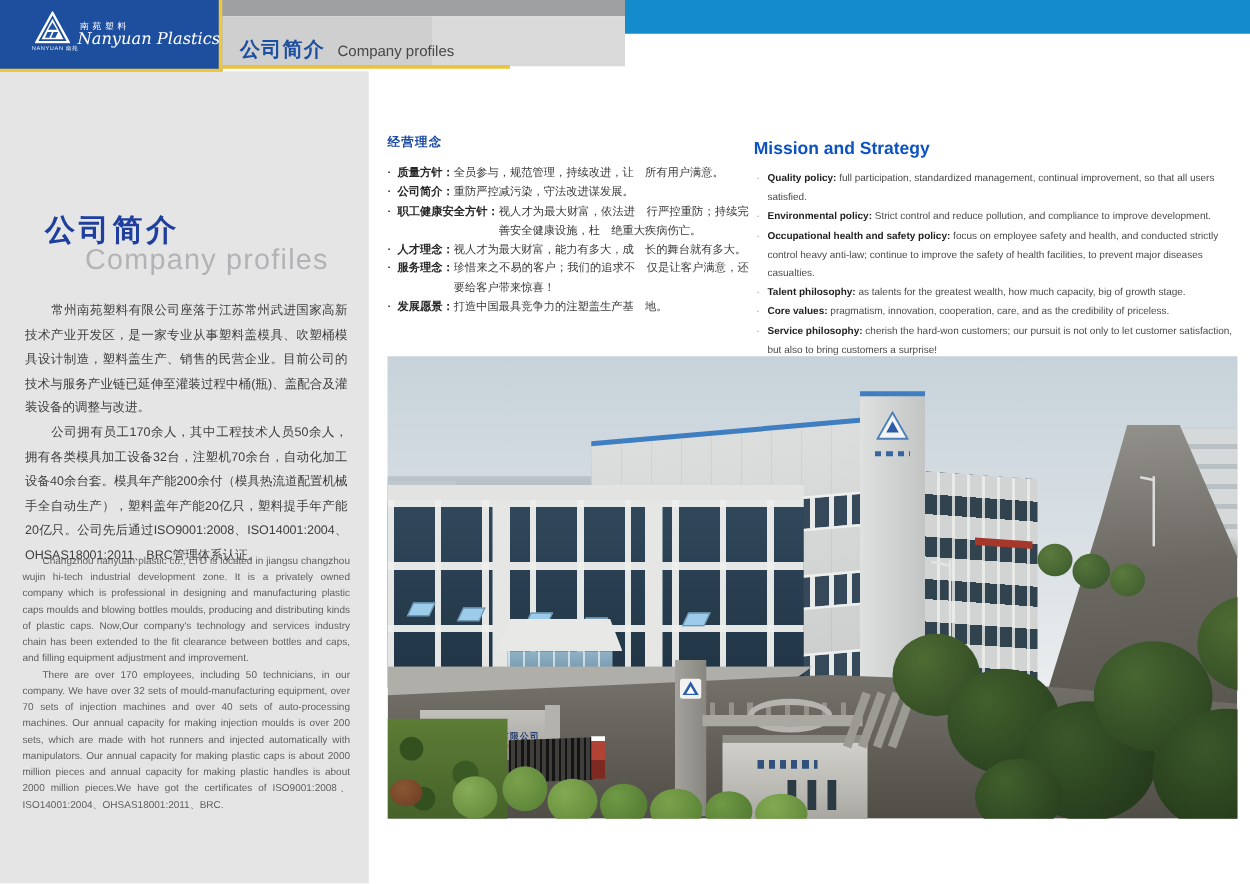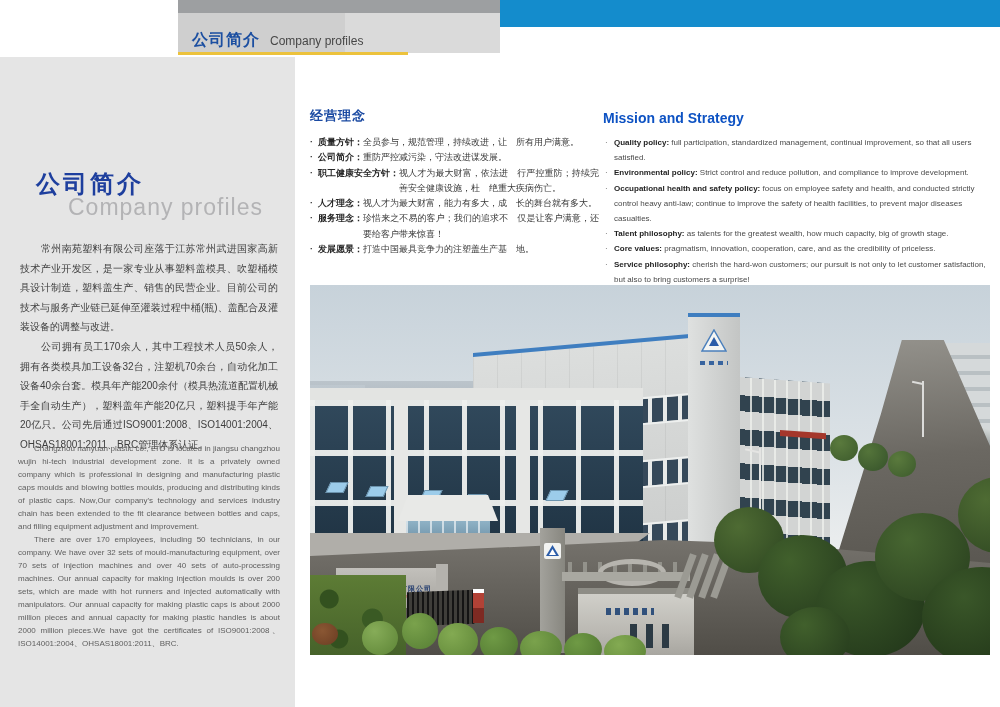--- a/index.html
+++ b/index.html
@@ -30,21 +30,21 @@
   .lc-title-en{left:68px;top:194px;font-size:23px;color:#b3b3b5;letter-spacing:1px;white-space:nowrap;}
   .cn-body{left:20px;top:239px;width:258px;font-size:10px;line-height:19.6px;
            color:#3e3e3e;text-align:justify;}
   .cn-body p{margin:0;text-indent:21px;}
   .en-body{left:18px;top:442px;width:262px;font-size:8px;line-height:13px;
            color:#5e5e5e;text-align:justify;}
   .en-body p{margin:0;text-indent:16px;}
 
   
   .mid{left:310px;top:107px;width:289px;}
-  .mid-h{font-size:13px;font-weight:bold;color:#1b4aa2;letter-spacing:1px;margin:0 0 10px 0;}
+  .mid-h{font-size:10px;font-weight:bold;color:#1b4aa2;letter-spacing:1px;margin:0 0 10px 0;}
   .m-item{display:flex;font-size:9px;line-height:15.3px;color:#3a3a3a;}
   .m-dot{width:8px;flex:none;font-weight:bold;color:#333;}
   .m-dot::before{content:"·";}
   .m-label{flex:none;font-weight:bold;white-space:nowrap;color:#262626;}
   .m-text{flex:1;text-align:justify;}
 
   
   .right{left:603px;top:110px;width:388px;}
   .r-h{font-size:14px;font-weight:bold;color:#0d52c3;margin:0 0 9px 0;}
   .r-item{position:relative;padding-left:11px;font-size:8px;line-height:15.2px;color:#4a4a4a;}
@@ -62,20 +62,34 @@
   .sign-en{position:absolute;left:0;top:26px;width:100%;text-align:center;font-size:4px;
            color:#b33a2b;letter-spacing:.3px;white-space:nowrap;}
 </style>
 </head>
 <body>
 
 <div class="page">
 
   <div class="abs left-col"></div>
 
+  <div class="abs logo-box">
+    <span class="abs logo-tri">
+      <svg width="28" height="26" viewBox="0 0 24 22">
+        <polygon points="12,1 23,21 1,21" fill="none" stroke="#ffffff" stroke-width="1.6"></polygon>
+        <polygon points="12,5 19.5,19 4.5,19" fill="#ffffff"></polygon>
+        <polygon points="12,7.5 15,12.5 9,12.5" fill="#2052a3"></polygon>
+        <polygon points="8.6,14 11.6,14 9.8,18 6.8,18" fill="#2052a3"></polygon>
+        <polygon points="12.8,14 15.8,14 14,18 11,18" fill="#2052a3"></polygon>
+      </svg>
+    </span>
+    <span class="abs logo-sub">NANYUAN 南苑</span>
+    <span class="abs logo-cn">南苑塑料</span>
+    <span class="abs logo-en">Nanyuan Plastics</span>
+  </div>
   <div class="abs hdr-dark"></div>
   <div class="abs hdr-band"></div>
   <div class="abs hdr-title">
     <span class="hdr-title-cn">公司简介</span><span class="hdr-title-en">Company profiles</span>
   </div>
   <div class="abs hdr-underline"></div>
   <div class="abs top-blue-bar"></div>
 
   <div class="abs lc-title-cn">公司简介</div>
   <div class="abs lc-title-en">Company profiles</div>

